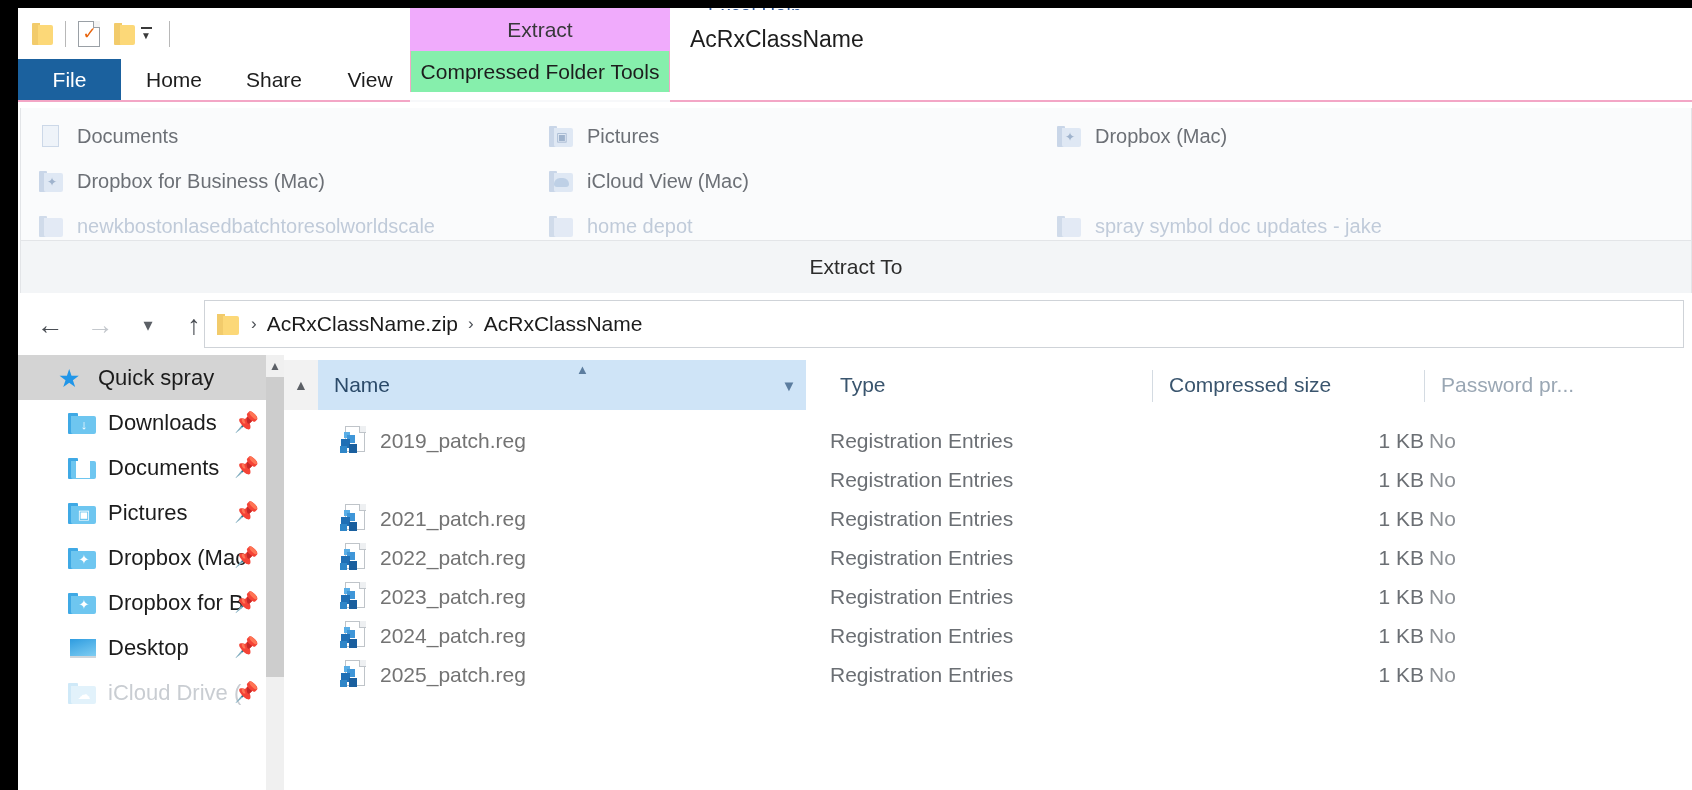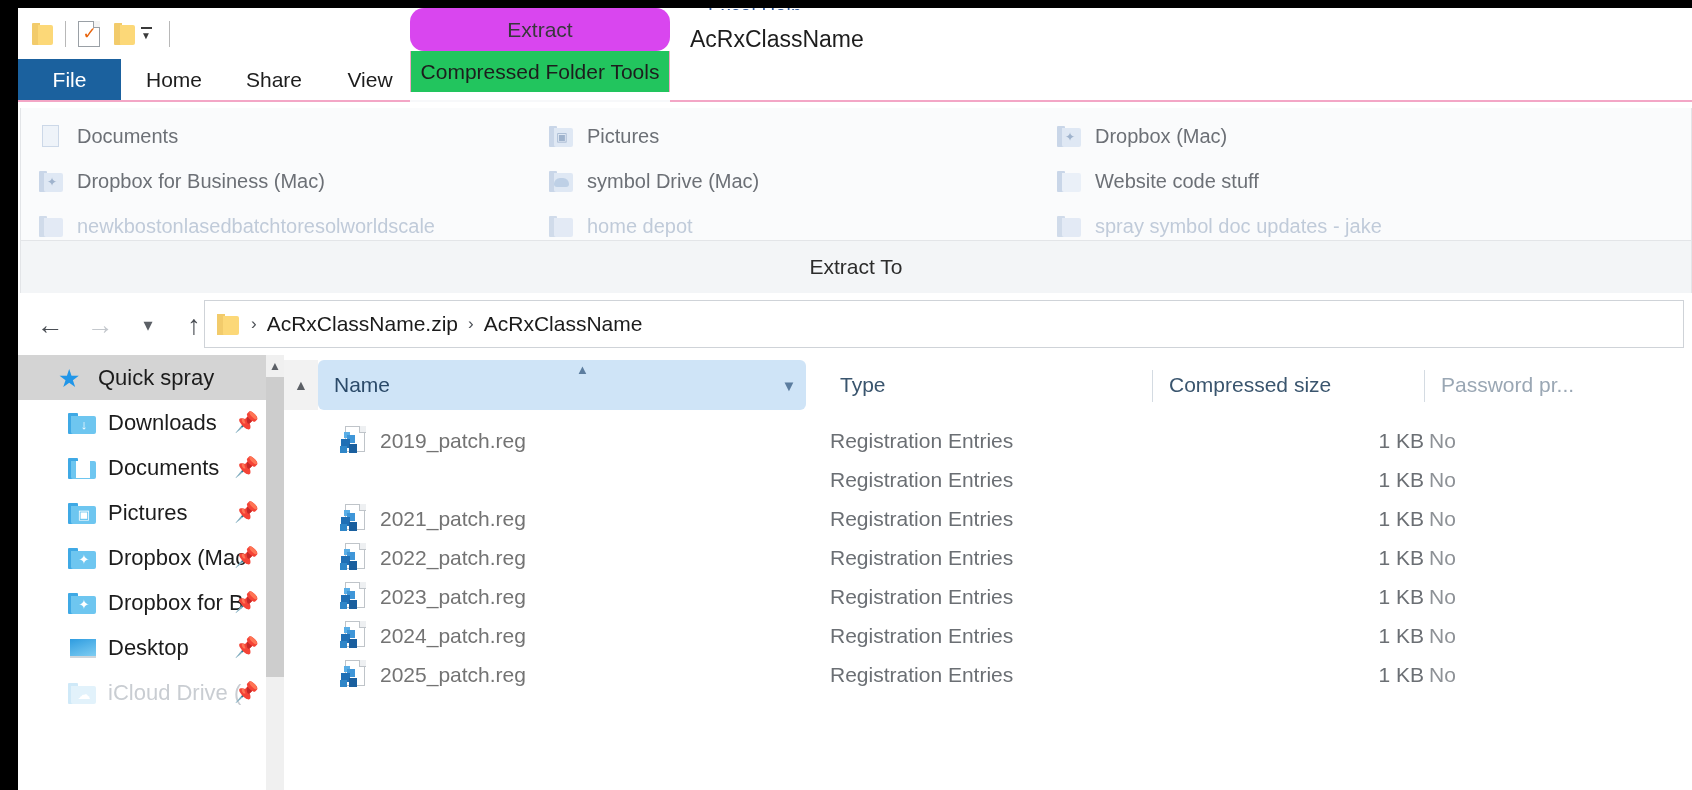--- a/index.html
+++ b/index.html
@@ -66,26 +66,26 @@
   .tab.home { left: 110px; width: 92px; }
   .tab.share { left: 210px; width: 92px; }
   .tab.view { left: 312px; width: 80px; }
 
   
   .ctx-group {
     position: absolute; left: 392px; top: -8px; width: 260px; height: 100px;
   }
   .ctx-title {
     position: absolute; left: 0; top: 8px; width: 260px; height: 43px;
-    background: #d946ef; color: #37383a; font-size: 21px;
-    display: flex; align-items: center; justify-content: center; border-radius: 14px;
+    background: #f0abfc; color: #37383a; font-size: 21px;
+    display: flex; align-items: center; justify-content: center;
   }
   .ctx-tab {
     position: absolute; left: 0; top: 51px; width: 260px; height: 41px;
-    background: #22c55e; color: #1d1d1d; font-size: 21px;
+    background: #86efac; color: #1d1d1d; font-size: 21px;
     display: flex; align-items: center; justify-content: center;
     border-left: 1.5px solid #f3a6c6; border-right: 1.5px solid #f3a6c6;
   }
   .ctx-underline {
     position: absolute; left: 0px; top: 92px; width: 1674px; height: 2px; background: #f3a6c6;
   }
   .ctx-underline .gap { position: absolute; left: 392px; width: 260px; height: 2px; background: #f7f8fa; }
 
   .win-title {
     position: absolute; left: 672px; top: 10px; height: 42px;
@@ -311,28 +311,21 @@
               <span class="gf-glyph">✦</span>
             </span>
           <span>Dropbox for Business (Mac)</span>
         </div>
         <div class="gal-item" style="left:528px">
           <span class="gi gico">
               <span class="gf-tab"></span>
               <span class="gf-bod"></span>
               <span class="gf-cloud"></span>
             </span>
-          <span>symbol Drive (Mac)</span>
-        </div>
-        <div class="gal-item" style="left:1036px">
-          <span class="gi gico">
-              <span class="gf-tab"></span>
-              <span class="gf-bod" style="background:#eaf0f8"></span>
-            </span>
-          <span>Website code stuff</span>
+          <span>iCloud View (Mac)</span>
         </div>
       </div>
 
       <div class="gal-row" style="top:96px">
         <div class="gal-item dim" style="left:528px">
           <span class="gi gico">
               <span class="gf-tab"></span>
               <span class="gf-bod"></span>
             </span>
           <span>home depot</span>
@@ -452,21 +445,21 @@
     <div class="navpane-scroll">
       <div class="uparrow">▲</div>
       <div class="thumb" style="top:22px"></div>
     </div>
 
     <div class="listarea">
 
       <div class="hdr">
         <div class="hdr-left-btn">▲</div>
 
-        <div class="hdr-cell sorted" style="left:34px; width:488px;border-radius:6px;">
+        <div class="hdr-cell sorted" style="left:34px; width:488px;">
           <span>Name</span>
         </div>
         <div class="hdr-sortmark" style="left:292px;">▲</div>
         <div class="hdr-expand" style="left:488px;">▼</div>
 
         <div class="hdr-cell" style="left:540px; width:320px;">
           <span>Type</span>
         </div>
         <div class="hdr-div" style="left:868px"></div>
 

